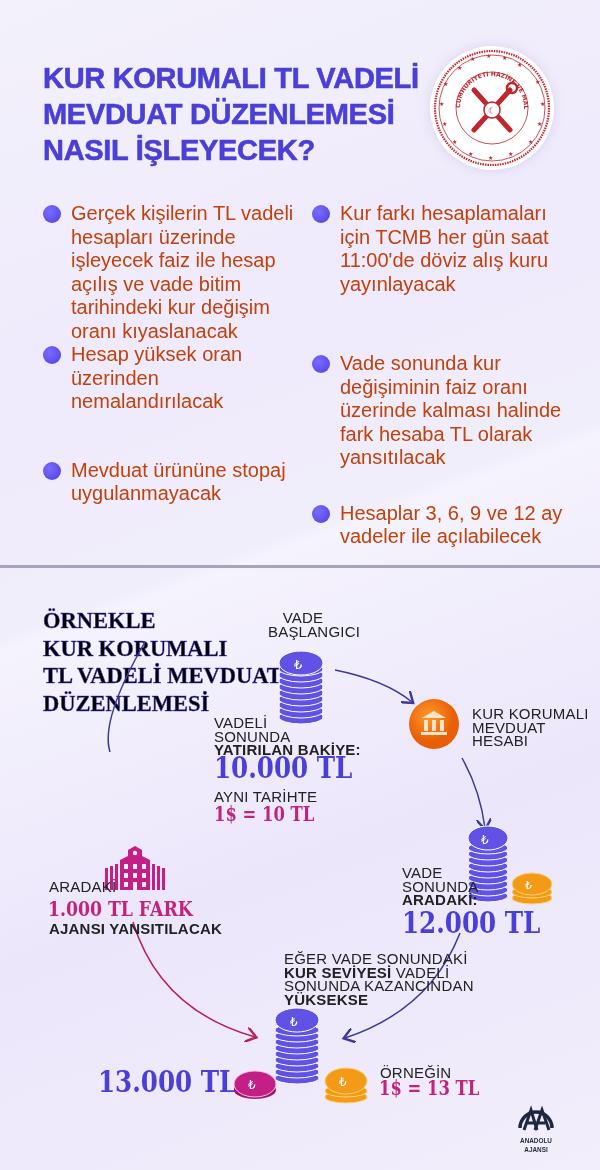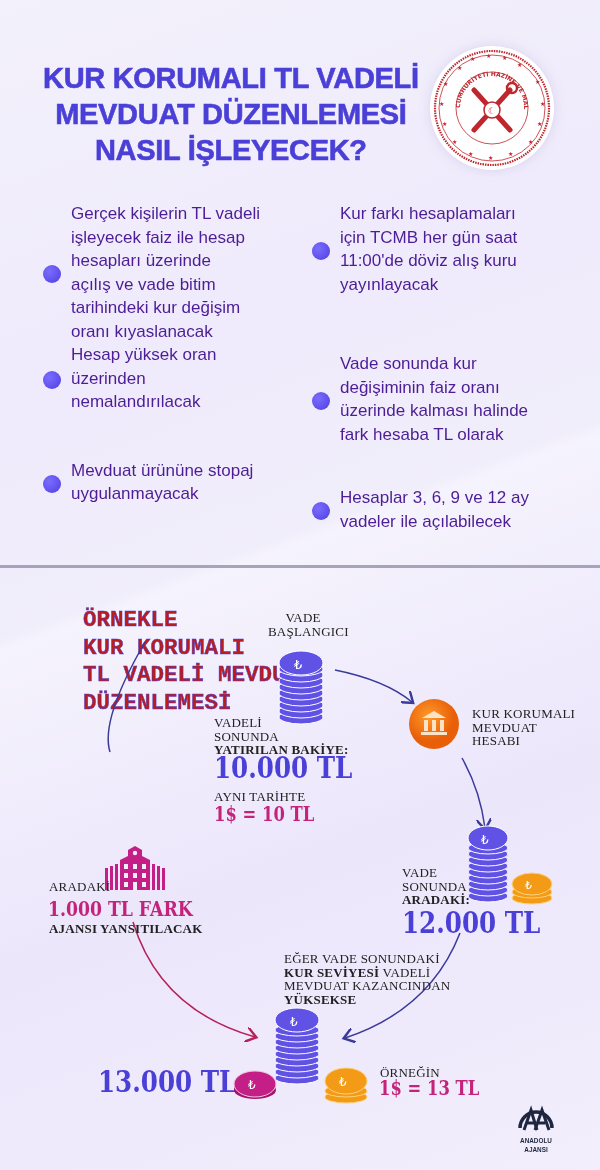--- a/index.html
+++ b/index.html
@@ -1,25 +1,25 @@
 <!DOCTYPE html>
 <html><head>
 <meta charset="utf-8">
 <style>
   html,body{margin:0;padding:0;}
   body{width:600px;height:1170px;overflow:hidden;font-family:"DejaVu Sans",sans-serif;color:#1b1b22;
     background:linear-gradient(160deg,#f3f1fb 0%,#efeafc 30%,#f1eefb 46%,#f5f3fd 47%,#ece6fb 70%,#f2eefb 100%);position:relative;}
   .abs{position:absolute;}
-  .title{left:43px;top:60px;font-family:"Liberation Sans",sans-serif;font-weight:900;font-size:29px;line-height:36px;color:#4a3fd6;letter-spacing:-0.3px;text-align:center;-webkit-text-stroke:0.6px #4a3fd6;}
+  .title{left:43px;top:60px;font-family:"Liberation Sans",sans-serif;font-weight:900;font-size:29px;line-height:36px;color:#4a3fd6;letter-spacing:-0.3px;-webkit-text-stroke:0.6px #4a3fd6;}
   .seal{left:430px;top:46px;width:124px;height:124px;border-radius:50%;background:#fff;box-shadow:0 0 12px rgba(150,140,200,0.25);}
-  .bullet{display:flex;align-items:center;font-family:"Liberation Sans",sans-serif;font-size:17px;line-height:23.5px;color:#4c1d95;font-weight:500;}
+  .bullet{display:flex;align-items:flex-start;font-family:"Liberation Sans",sans-serif;font-size:20px;line-height:23.5px;color:#c2410c;font-weight:500;}
   .dot{flex:0 0 18px;width:18px;height:18px;border-radius:50%;background:radial-gradient(circle at 35% 35%,#7a6cff,#4f3fe0);margin-right:10px;margin-top:3px;}
   .divider{left:0;top:565px;width:600px;height:3px;background:#a8a3bd;}
-  .title2{left:43px;top:607px;font-family:Liberation Mono, monospace;font-weight:900;font-size:22.5px;line-height:27.5px;color:#b91c1c;margin-left:40px;-webkit-text-stroke:0.5px #4a3fd6;}
-  .small{font-family:Liberation Serif, serif;font-size:13px;line-height:13.5px;color:#222;letter-spacing:0.2px;}
+  .title2{left:43px;top:607px;font-family:Liberation Serif, serif;font-weight:900;font-size:22.5px;line-height:27.5px;color:#000000;-webkit-text-stroke:0.5px #4a3fd6;}
+  .small{font-family:Liberation Sans, sans-serif;font-size:15px;line-height:13.5px;color:#222;letter-spacing:0.2px;}
   .small b{font-weight:900;}
   .big{font-family:"DejaVu Serif",serif;font-weight:700;color:#4a3fd6;transform:scaleX(0.82);transform-origin:left center;white-space:nowrap;}
   .pink{color:#c3237a;}
   svg{display:block;}
 </style>
 </head>
 <body>
 
 <div class="abs title">
   <div>KUR KORUMALI TL VADELİ</div>
@@ -60,22 +60,22 @@
     <circle cx="62" cy="64" r="8" fill="#fff" stroke="#c0262d" stroke-width="1.5"></circle>
     <text x="58" y="68" font-size="9" fill="#c0262d" font-family="DejaVu Sans, sans-serif">☾</text>
   </svg>
 </div>
 
 <div class="abs" style="left:43px;top:202px;width:260px;">
   <div class="bullet">
     <span class="dot"></span>
     <div>
       <div>Gerçek kişilerin TL vadeli</div>
+      <div>hesapları üzerinde</div>
       <div>işleyecek faiz ile hesap</div>
-      <div>hesapları üzerinde</div>
       <div>açılış ve vade bitim</div>
       <div>tarihindeki kur değişim</div>
       <div>oranı kıyaslanacak</div>
     </div>
   </div>
   <div class="bullet" style="">
     <span class="dot"></span>
     <div>
       <div>Hesap yüksek oran</div>
       <div>üzerinden</div>
@@ -101,23 +101,24 @@
       <div>yayınlayacak</div>
     </div>
   </div>
   <div class="bullet" style="margin-top:56px;">
     <span class="dot"></span>
     <div>
       <div>Vade sonunda kur</div>
       <div>değişiminin faiz oranı</div>
       <div>üzerinde kalması halinde</div>
       <div>fark hesaba TL olarak</div>
-    </div>
-  </div>
-  <div class="bullet" style="margin-top:40px;">
+      <div>yansıtılacak</div>
+    </div>
+  </div>
+  <div class="bullet" style="margin-top:32px;">
     <span class="dot"></span>
     <div>
       <div>Hesaplar 3, 6, 9 ve 12 ay</div>
       <div>vadeler ile açılabilecek</div>
     </div>
   </div>
 </div>
 
 <div class="abs divider"></div>
 
@@ -243,21 +244,21 @@
     <circle cx="35" cy="7" r="2.2"></circle>
   </g>
 </svg>
 <div class="abs small" style="left:49px;top:880px;">ARADAKİ</div>
 <div class="abs big pink" style="left:48px;top:896px;font-size:21px;">1.000 TL FARK</div>
 <div class="abs small" style="left:49px;top:922px;"><b>AJANSI YANSITILACAK</b></div>
 
 <div class="abs small" style="left:284px;top:952px;">
   <div>EĞER VADE SONUNDAKİ</div>
   <div><b>KUR SEVİYESİ</b><span> VADELİ</span></div>
-  <div>MEVDUAT KAZANCINDAN</div>
+  <div>SONUNDA KAZANCINDAN</div>
   <div><b>YÜKSEKSE</b></div>
 </div>
 
 <svg class="abs" style="left:272px;top:1006px;" width="50" height="80">
   <g fill="#6152e6" stroke="#fff" stroke-width="1">
     <ellipse cx="25" cy="72" rx="22" ry="6"></ellipse>
       <ellipse cx="25" cy="66" rx="22" ry="6"></ellipse>
       <ellipse cx="25" cy="60" rx="22" ry="6"></ellipse>
     <ellipse cx="25" cy="54" rx="22" ry="6"></ellipse>
       <ellipse cx="25" cy="48" rx="22" ry="6"></ellipse>

